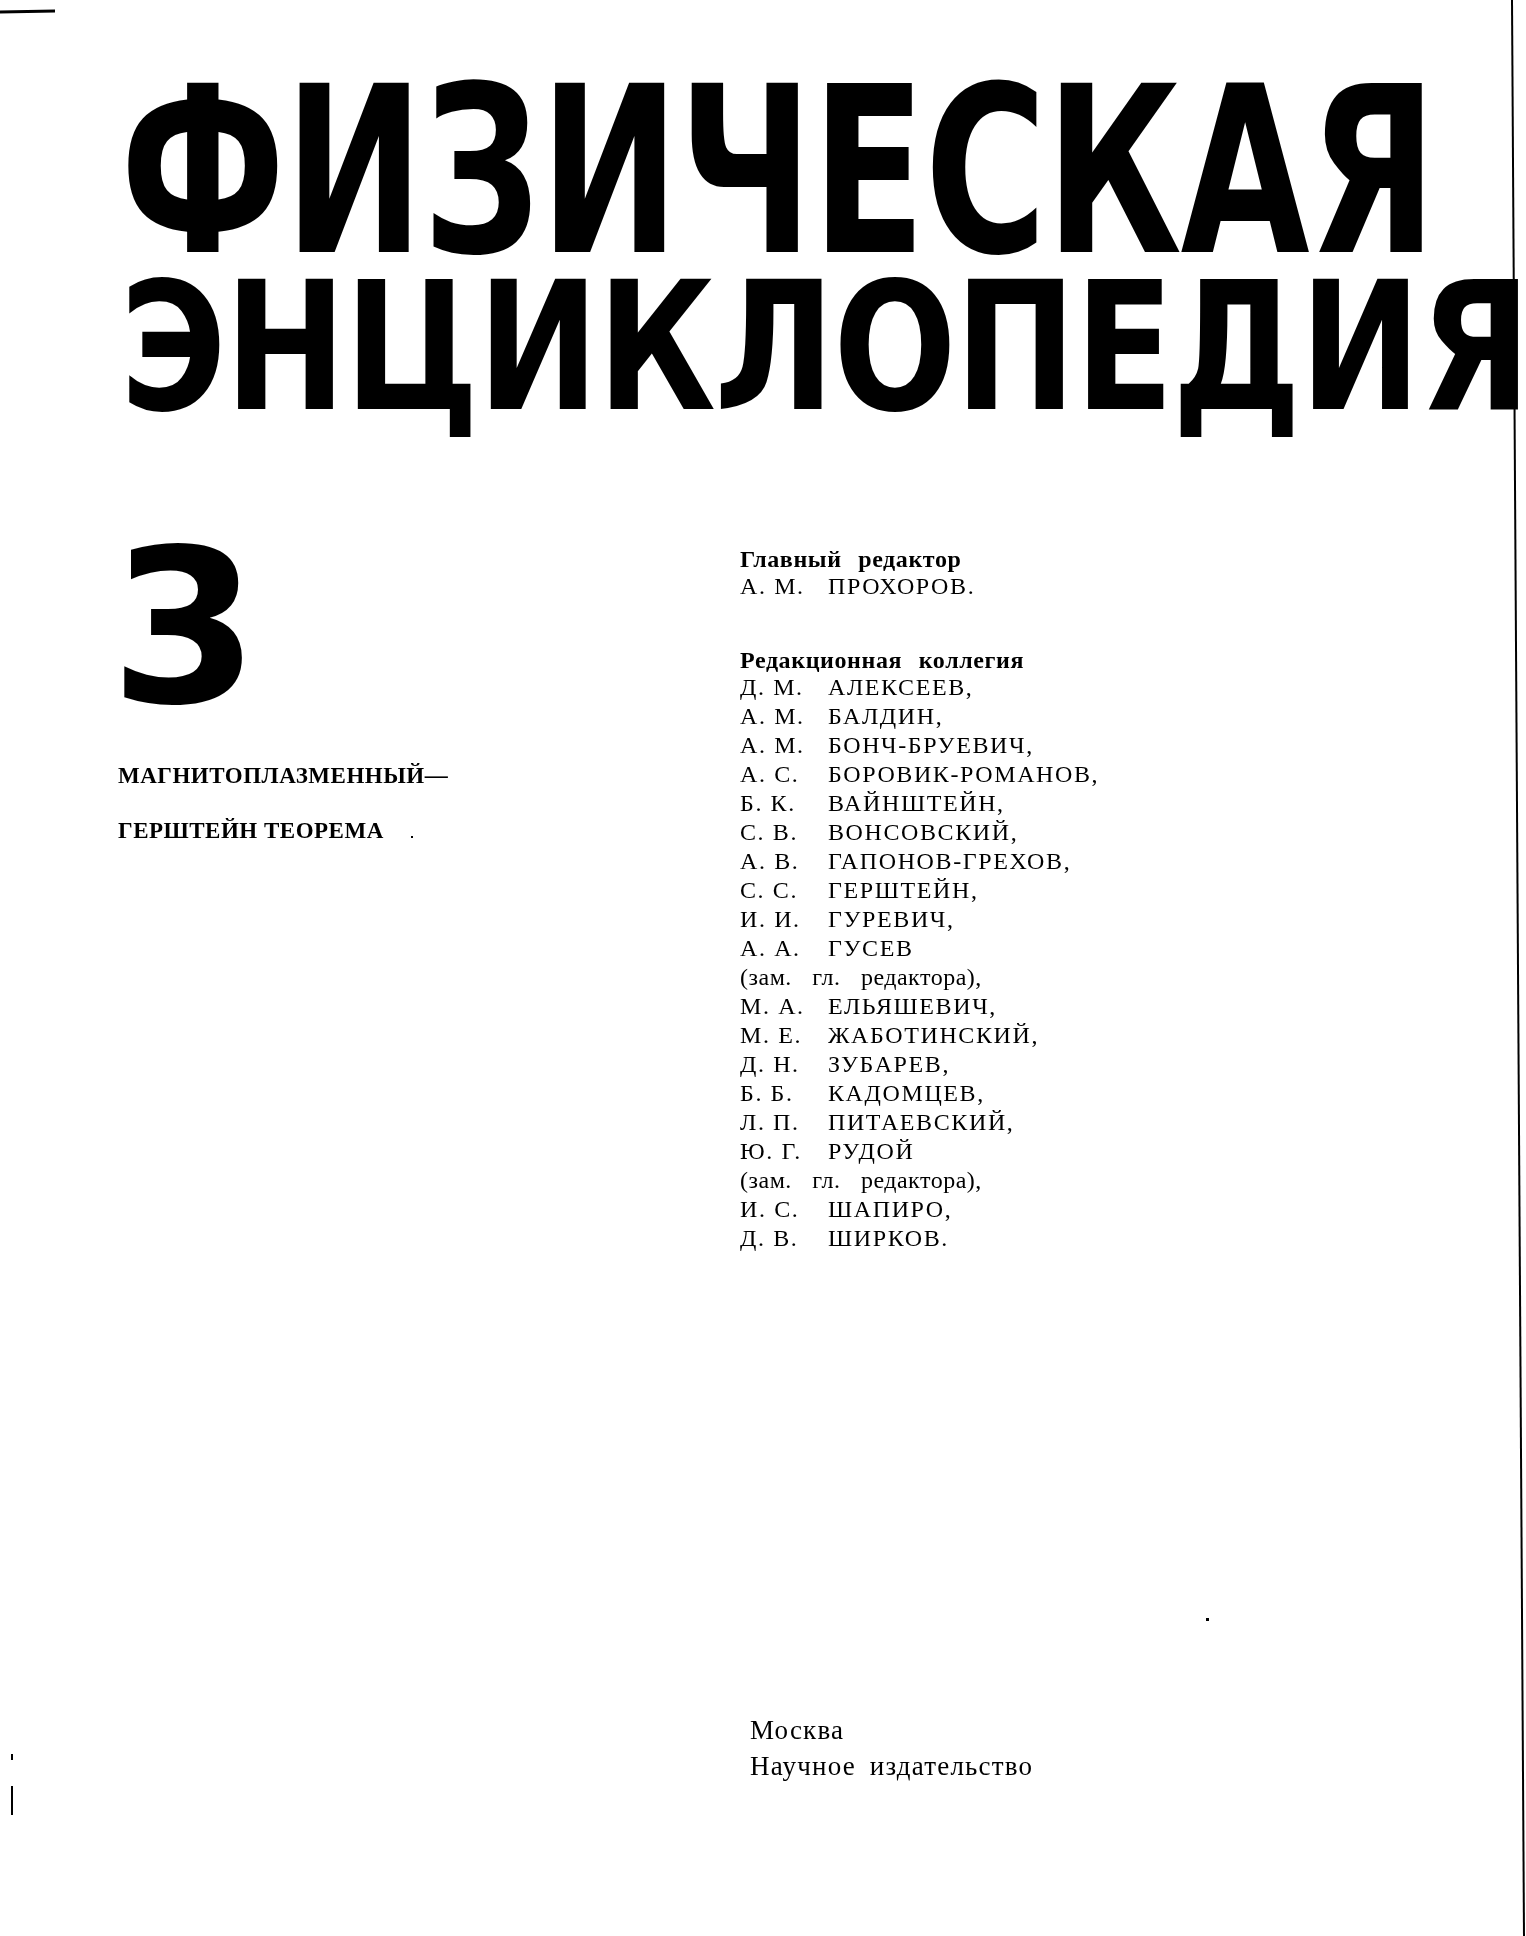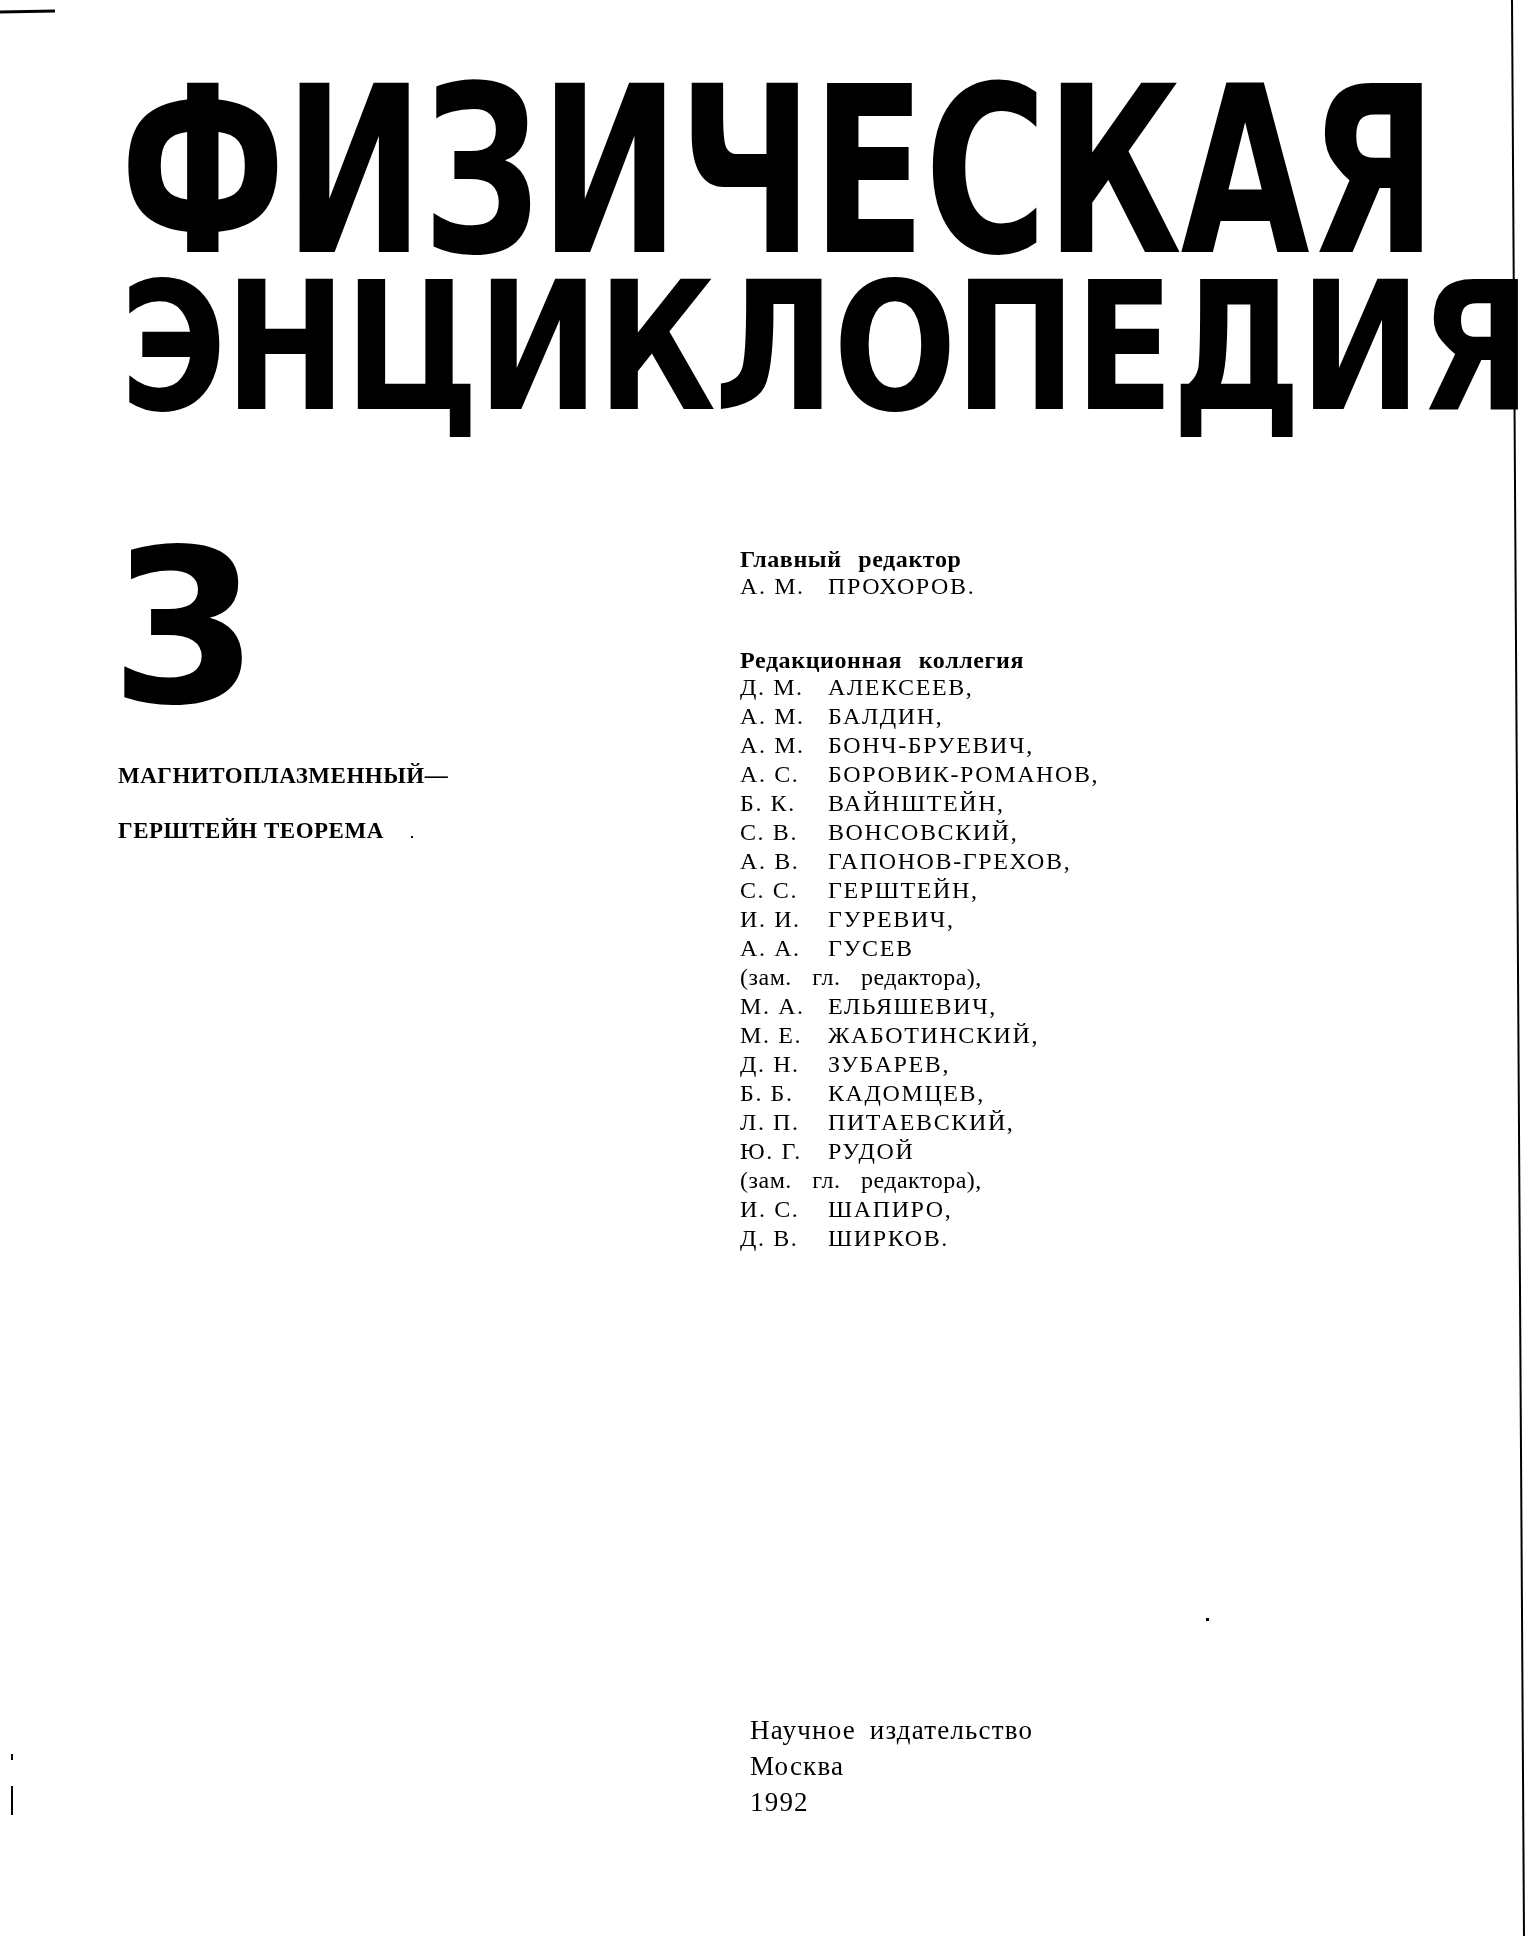--- a/index.html
+++ b/index.html
@@ -214,16 +214,15 @@
         </div>
         <div class="ed-row">
           <span class="initials">Д. В.</span>
           <span class="surname">ШИРКОВ.</span>
         </div>
       </div>
   </div>
 </div>
 
 <div class="publisher">
+  <div>Москва</div>
   <div>Научное издательство</div>
-  <div>Москва</div>
-  <div>1992</div>
 </div>
 
 </body></html>

